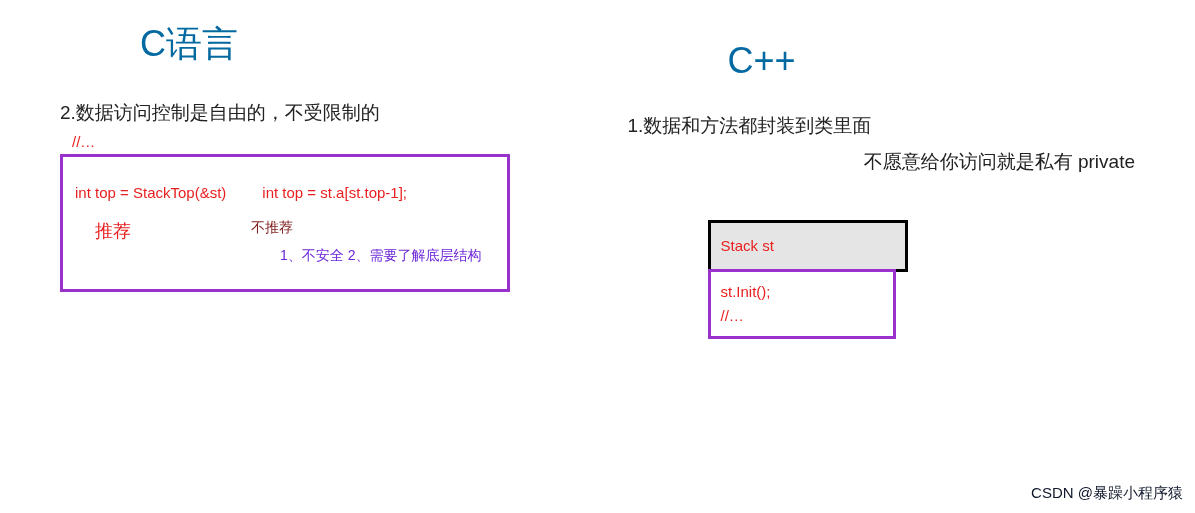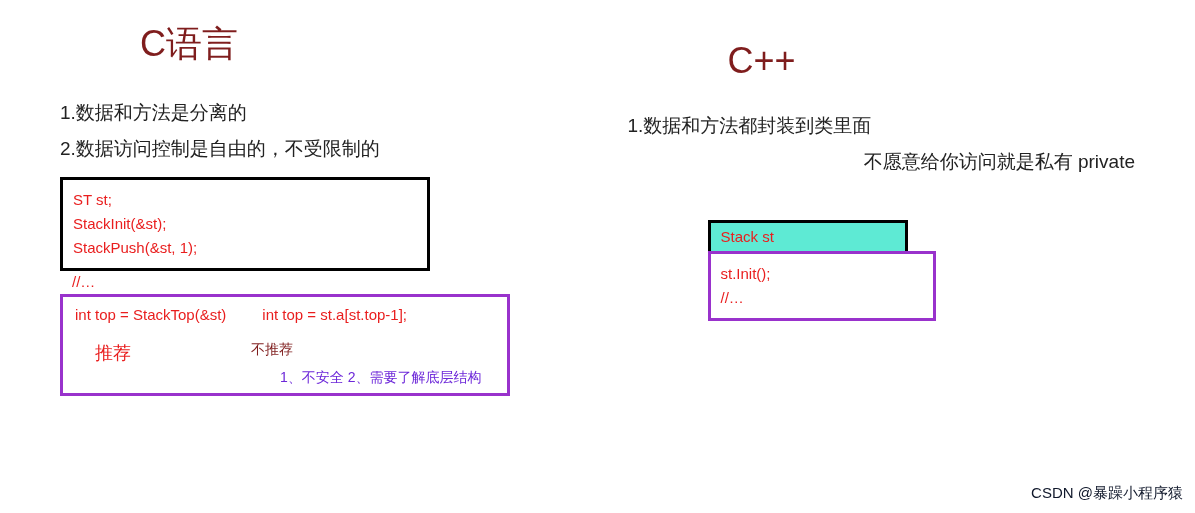--- a/index.html
+++ b/index.html
@@ -15,21 +15,21 @@
       padding: 20px 60px;
     }
     .left-col {
       width: 540px;
     }
     .right-col {
       width: 540px;
       margin-left: 60px;
     }
     .title {
-      color: #7f1d1d;
+      color: #0369a1;
       font-size: 36px;
       font-weight: 500;
       margin-bottom: 26px;
     }
     .left-col .title {
       margin-left: 80px;
     }
     .right-col .title {
       margin-left: 100px;
       margin-top: 20px;
@@ -60,28 +60,28 @@
       font-family: Arial, sans-serif;
     }
     .code-comment {
       color: #e91e1e;
       font-size: 15px;
       margin-left: 12px;
       margin-top: 2px;
     }
     .purple-box {
       border: 3px solid #9932cc;
-      padding: 6px 12px;
+      padding: 24px 12px;
       margin-top: 4px;
       width: 450px;
     }
     .purple-box-right {
       border: 3px solid #9932cc;
       padding: 8px 10px;
-      width: 228px;
+      width: 188px;
       margin-top: -3px;
     }
     .rec-row {
       display: flex;
       margin-top: 14px;
     }
     .rec1 {
       color: #e91e1e;
       font-size: 18px;
       margin-left: 20px;
@@ -96,50 +96,44 @@
       font-size: 14px;
       margin-left: 205px;
       margin-top: 4px;
     }
     .right-boxes {
       margin-top: 40px;
       margin-left: 80px;
     }
     .black-box-right {
       border: 3px solid #000;
-      padding: 2px 10px;
+      padding: 11px 10px;
       width: 200px;
-      background: #5eead4;
+      background: #e5e5e5;
     }
     .watermark {
       position: absolute;
       right: 12px;
       bottom: 10px;
       color: #0f172a;
       font-size: 15px;
     }
     .inline-gap {
       display: inline-block;
       width: 36px;
     }
   </style>
 </head>
 <body>
 
 <div class="container">
   <div class="left-col">
     <div class="title">C语言</div>
-    <div class="point">1.数据和方法是分离的</div>
     <div class="point">2.数据访问控制是自由的，不受限制的</div>
 
-    <div class="black-box">
-      <div class="code-red">ST st;</div>
-      <div class="code-red">StackInit(&amp;st);</div>
-      <div class="code-red">StackPush(&amp;st, 1);</div>
-    </div>
     <div class="code-comment">//…</div>
 
     <div class="purple-box">
       <div class="code-red">
         <span>int top = StackTop(&amp;st)</span><span class="inline-gap"></span><span>int top = st.a[st.top-1];</span>
       </div>
       <div class="rec-row">
         <div class="rec1">推荐</div>
         <div class="rec2">不推荐</div>
       </div>

